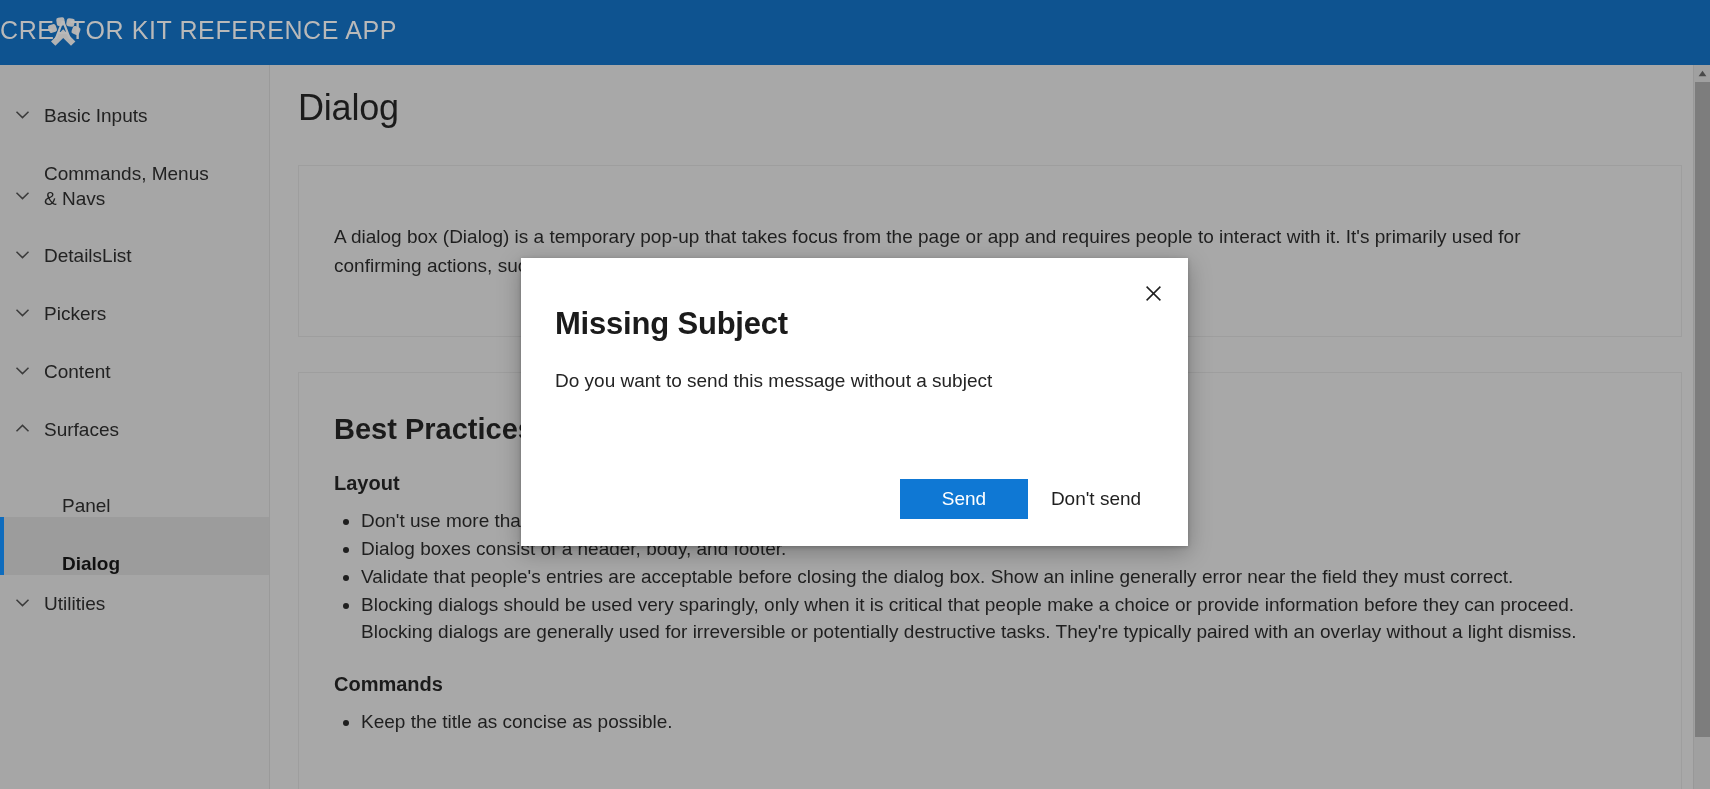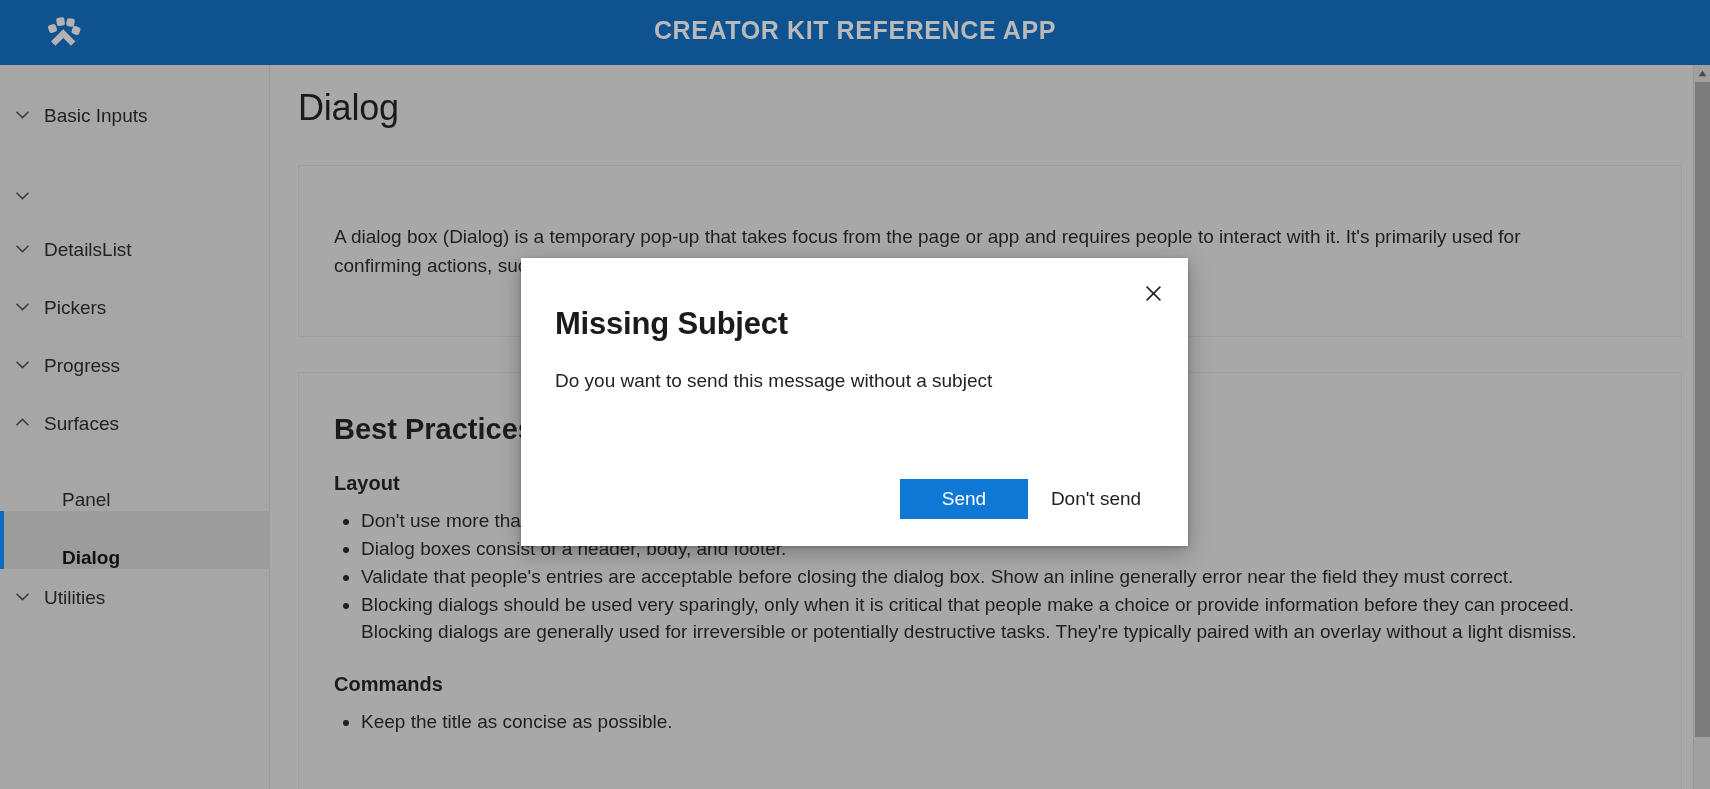--- a/index.html
+++ b/index.html
@@ -28,25 +28,25 @@
   }
   .logo-wrap {
     position: absolute;
     left: 42px; top: 12px;
     width: 42px; height: 42px;
   }
   .app-title {
     position: absolute;
     left: 0; right: 0;
     top: 16px;
-    text-align: center;
+    text-align: left;
     color: #b9b9b9;
     font-size: 25px;
     letter-spacing: 0.6px;
-    font-weight: 700;
+    font-weight: 400;
   }
 
   
   .body-row {
     position: absolute;
     top: 65px; left: 0;
     width: 1710px; height: 724px; border-radius: 22px;
   }
 
   
@@ -299,20 +299,21 @@
         </span>
         <span class="nav-label">Basic Inputs</span>
       </div>
 
       <div class="nav-item">
         <span class="chev" style="padding-top:25px;">
           <svg width="19" height="19" viewBox="0 0 19 19">
               <path d="M3.5 6.8 L9.5 12.6 L15.5 6.8" fill="none" stroke="#3b3b3b" stroke-width="1.5"></path>
             </svg>
         </span>
+        <span class="nav-label">Commands, Menus &amp; Navs</span>
       </div>
 
       <div class="nav-item">
         <span class="chev">
           <svg width="19" height="19" viewBox="0 0 19 19">
               <path d="M3.5 6.8 L9.5 12.6 L15.5 6.8" fill="none" stroke="#3b3b3b" stroke-width="1.5"></path>
             </svg>
         </span>
         <span class="nav-label">DetailsList</span>
       </div>
@@ -325,21 +326,21 @@
         </span>
         <span class="nav-label">Pickers</span>
       </div>
 
       <div class="nav-item">
         <span class="chev">
           <svg width="19" height="19" viewBox="0 0 19 19">
               <path d="M3.5 6.8 L9.5 12.6 L15.5 6.8" fill="none" stroke="#3b3b3b" stroke-width="1.5"></path>
             </svg>
         </span>
-        <span class="nav-label">Progress</span>
+        <span class="nav-label">Content</span>
       </div>
 
       <div class="nav-item">
         <span class="chev">
           <svg width="19" height="19" viewBox="0 0 19 19">
               <path d="M3.5 12.2 L9.5 6.4 L15.5 12.2" fill="none" stroke="#3b3b3b" stroke-width="1.5"></path>
             </svg>
         </span>
         <span class="nav-label">Surfaces</span>
       </div>

